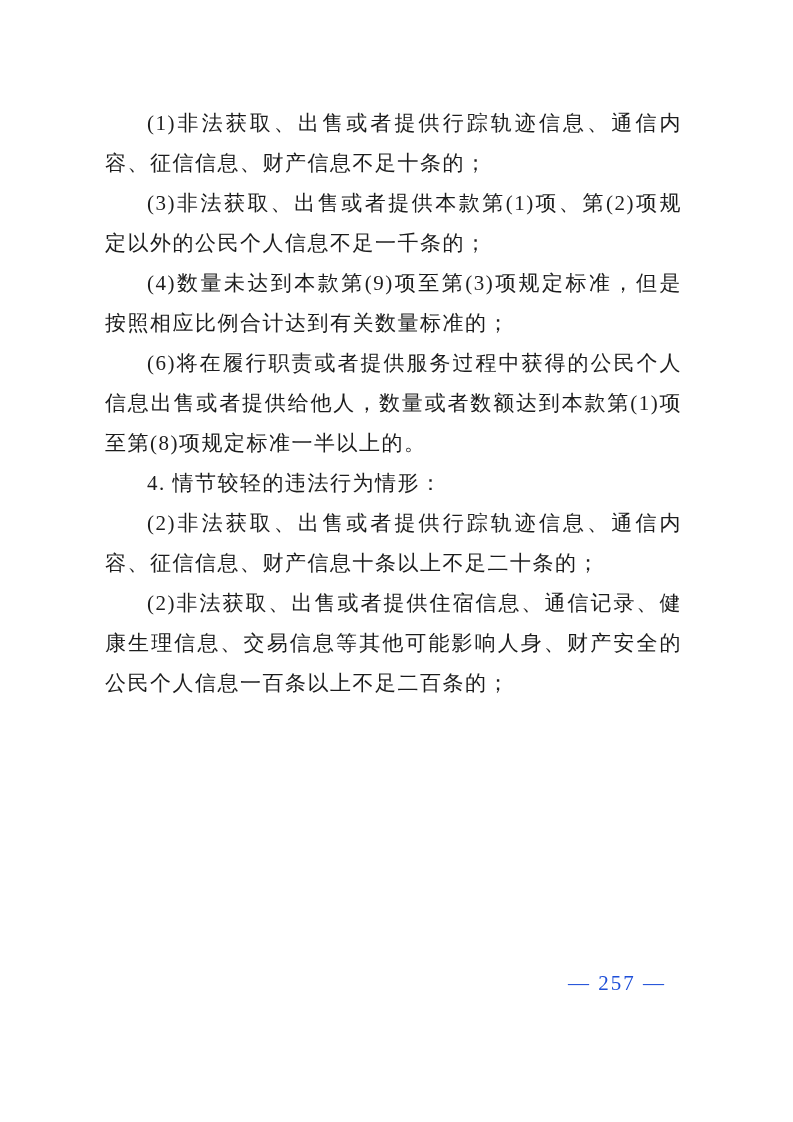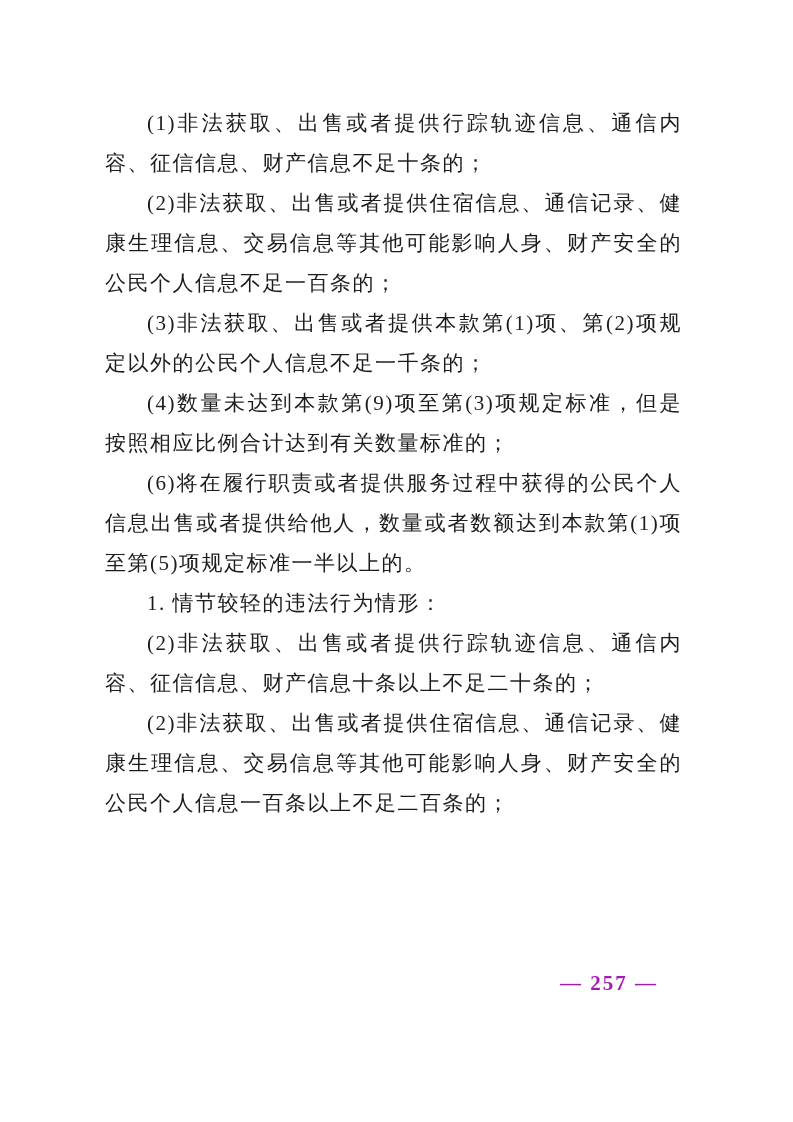--- a/index.html
+++ b/index.html
@@ -39,38 +39,36 @@
     position: absolute;
     left: 105px;
     top: 968px;
     width: 577px;
     text-align: right;
     padding-right: 0;
     box-sizing: border-box;
   }
   .page-number {
     display: inline-block;
-    margin-right: 24px;
+    margin-right: 16px;
     font-size: 21px;
     line-height: 30px;
     letter-spacing: 2px;
-    color: #a21caf;
-    font-weight: bold;
+    color: #1d4ed8;
   }
 </style>
 </head>
 <body>
 
 <div class="page">
   <div class="content">
     <p class="para">(1)非法获取、出售或者提供行踪轨迹信息、通信内容、征信信息、财产信息不足十条的；</p>
-    <p class="para">(2)非法获取、出售或者提供住宿信息、通信记录、健康生理信息、交易信息等其他可能影响人身、财产安全的公民个人信息不足一百条的；</p>
     <p class="para">(3)非法获取、出售或者提供本款第(1)项、第(2)项规定以外的公民个人信息不足一千条的；</p>
     <p class="para">(4)数量未达到本款第(9)项至第(3)项规定标准，但是按照相应比例合计达到有关数量标准的；</p>
-    <p class="para">(6)将在履行职责或者提供服务过程中获得的公民个人信息出售或者提供给他人，数量或者数额达到本款第(1)项至第(5)项规定标准一半以上的。</p>
-    <p class="para">1. 情节较轻的违法行为情形：</p>
+    <p class="para">(6)将在履行职责或者提供服务过程中获得的公民个人信息出售或者提供给他人，数量或者数额达到本款第(1)项至第(8)项规定标准一半以上的。</p>
+    <p class="para">4. 情节较轻的违法行为情形：</p>
     <p class="para">(2)非法获取、出售或者提供行踪轨迹信息、通信内容、征信信息、财产信息十条以上不足二十条的；</p>
     <p class="para">(2)非法获取、出售或者提供住宿信息、通信记录、健康生理信息、交易信息等其他可能影响人身、财产安全的公民个人信息一百条以上不足二百条的；</p>
   </div>
   <div class="footer">
     <span class="page-number">— 257 —</span>
   </div>
 </div>
 
 </body></html>

